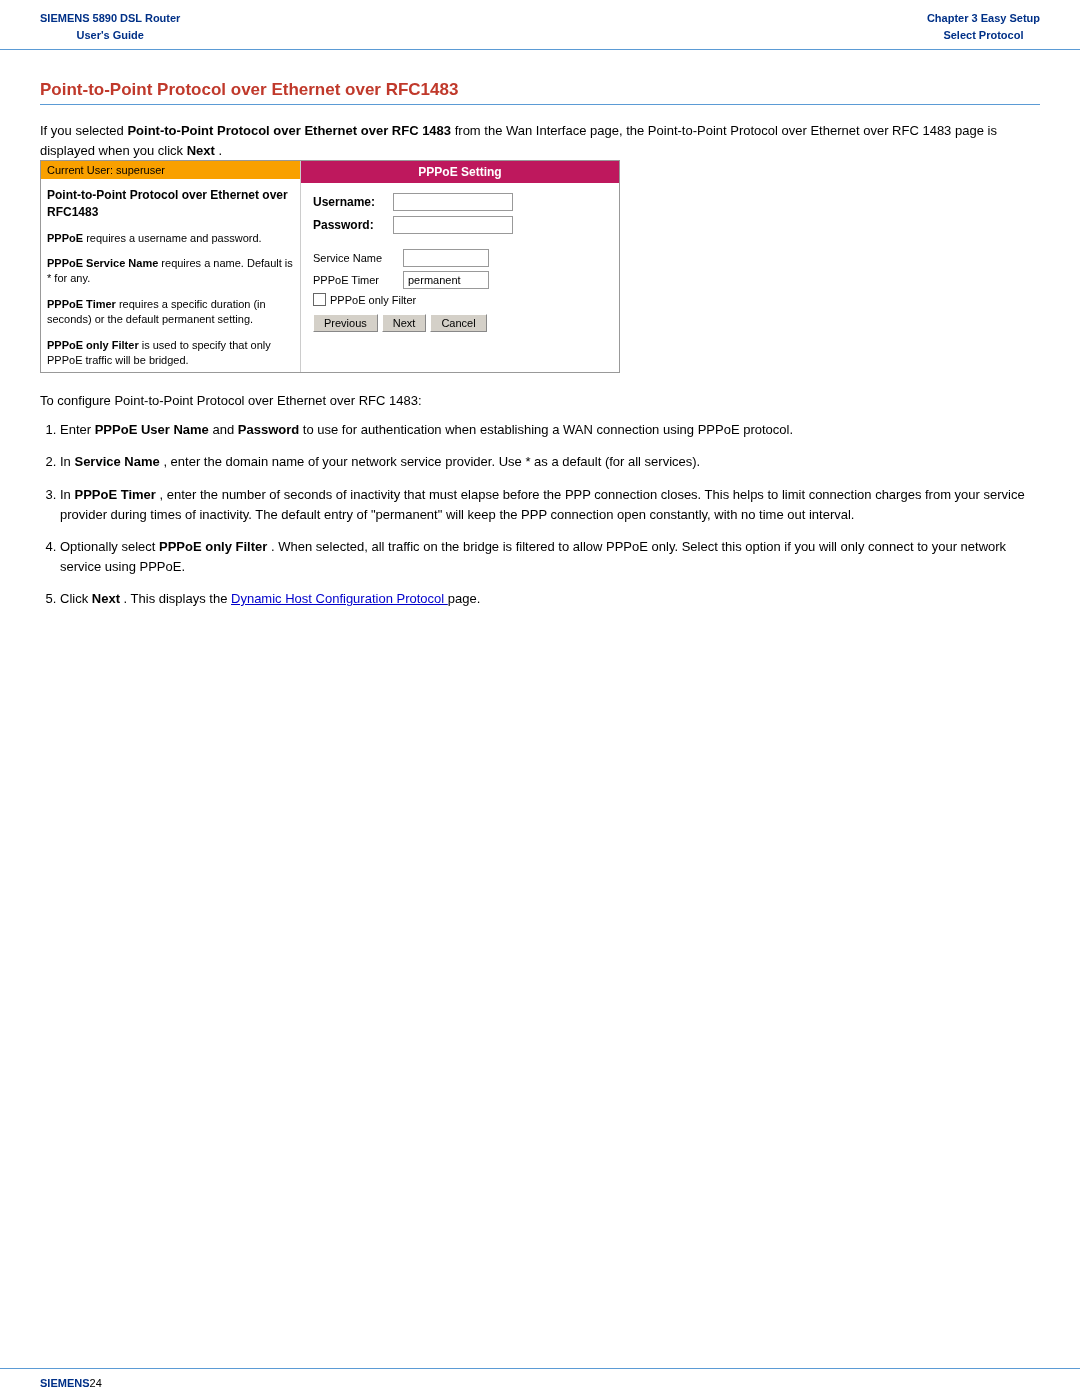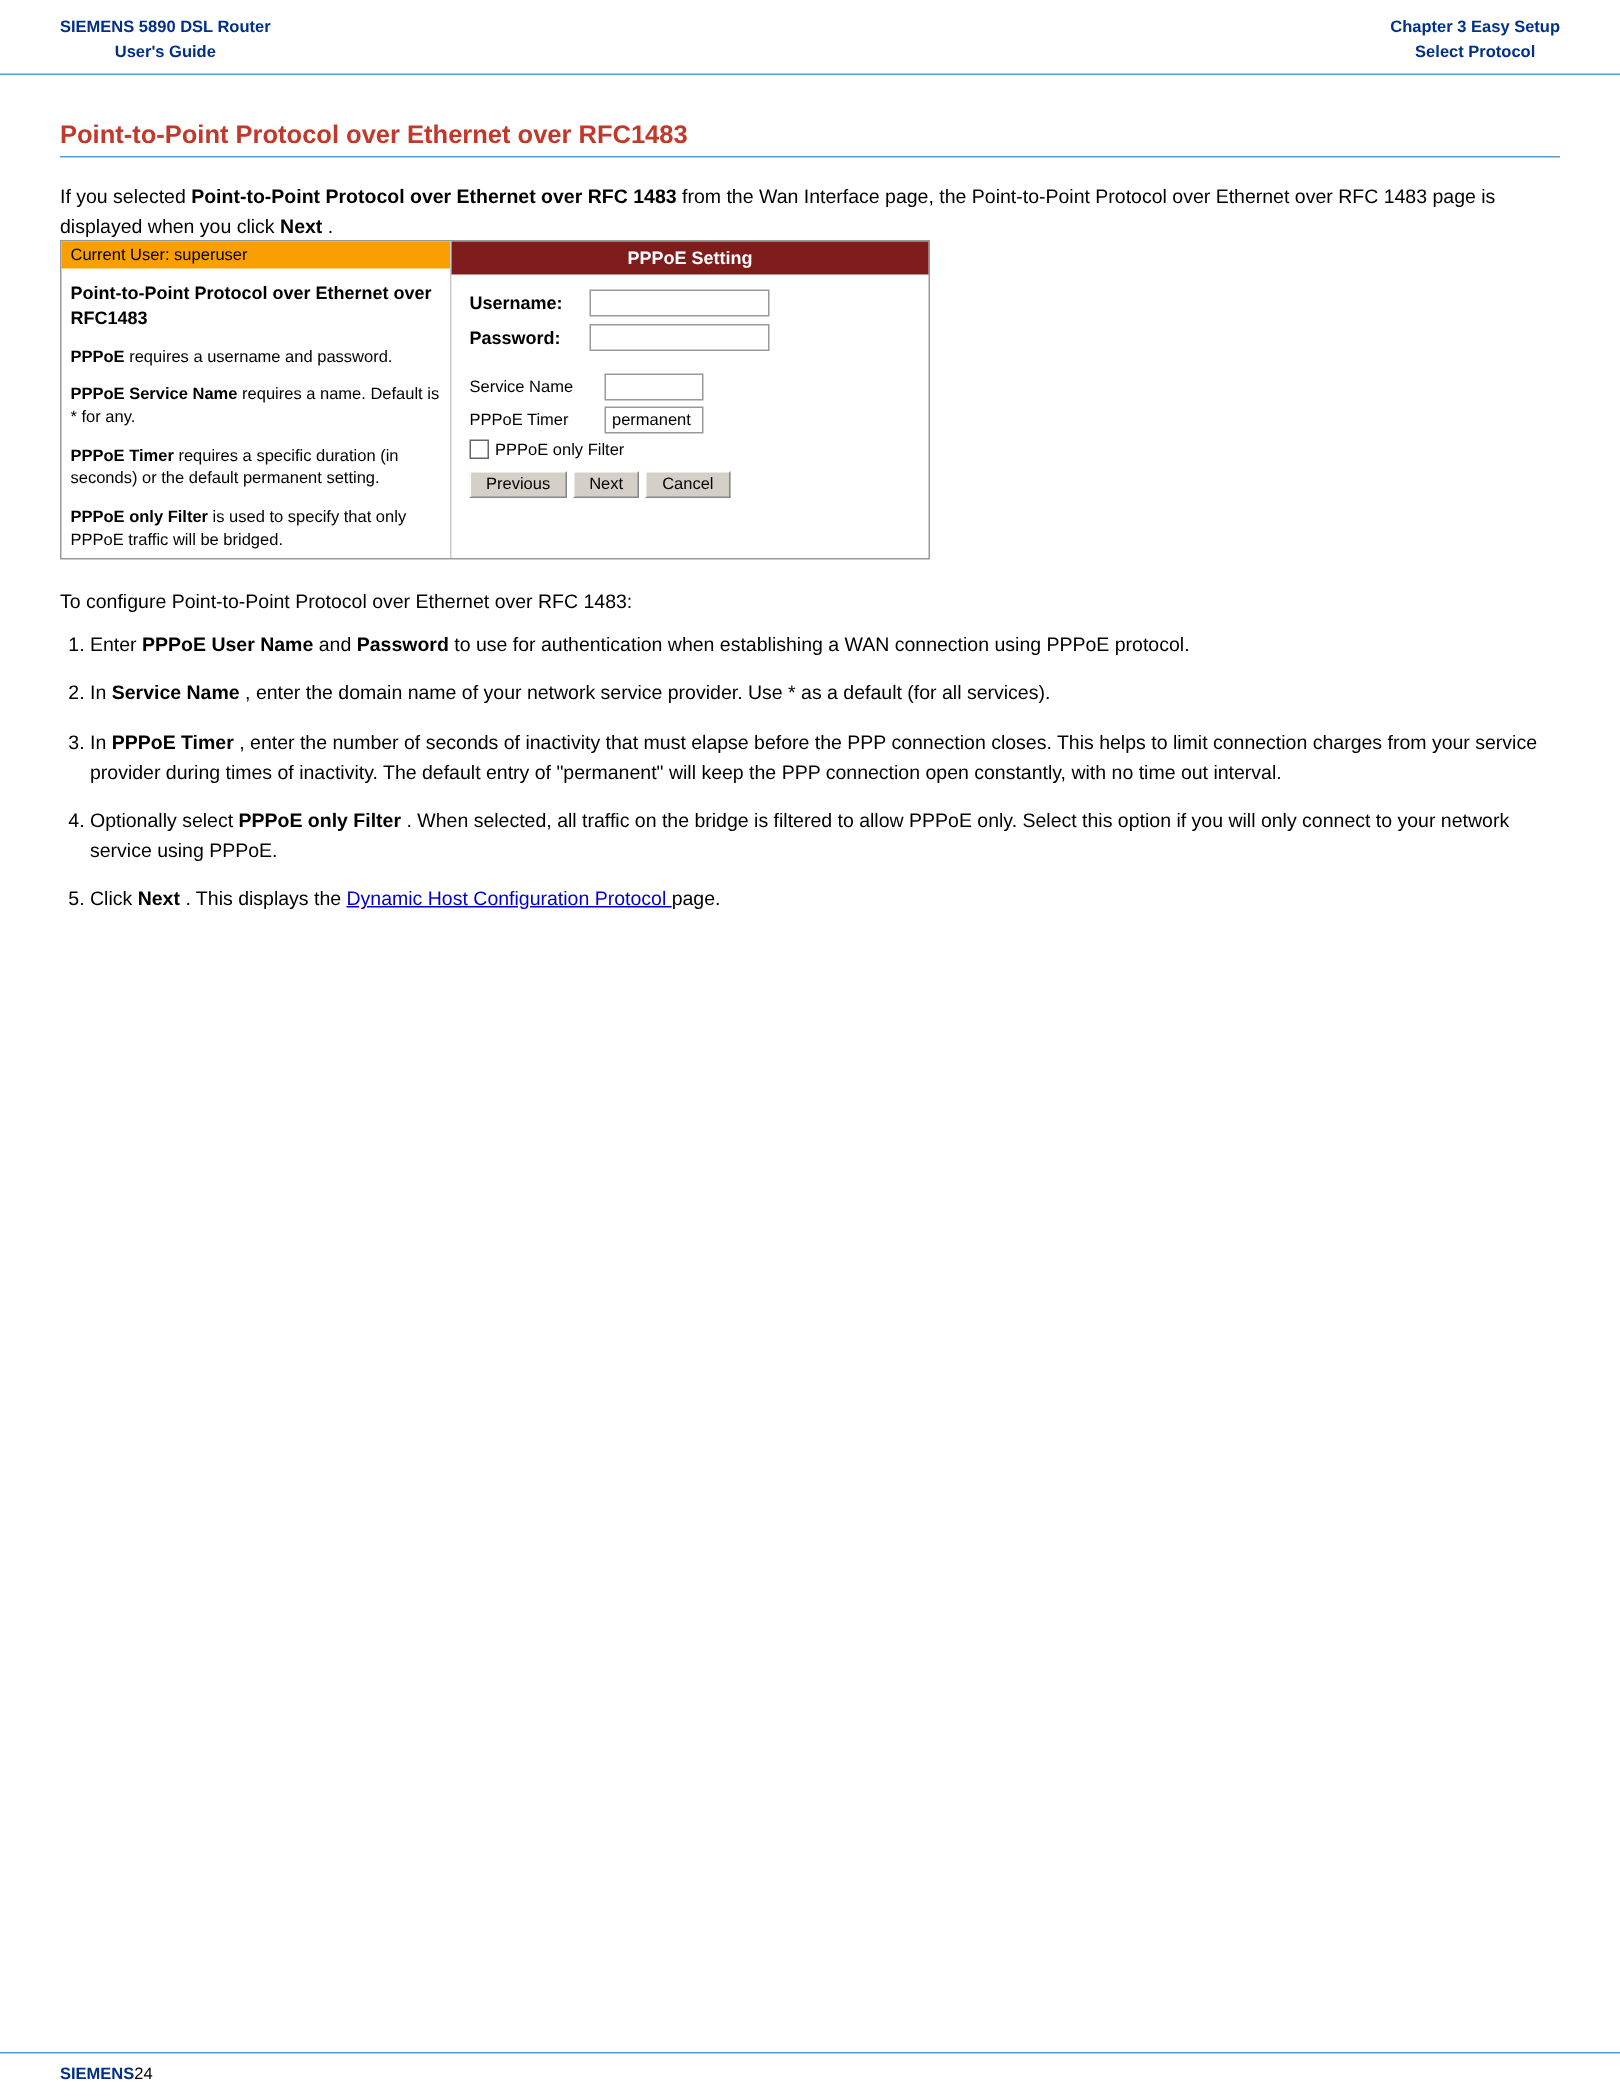--- a/index.html
+++ b/index.html
@@ -97,21 +97,21 @@
     .ui-panel-section strong {
       font-weight: bold;
     }
 
     .ui-right-panel {
       flex: 1;
       padding: 0;
     }
 
     .ui-right-header {
-      background: #7f1d1d;
+      background: #be185d;
       color: #fff;
       font-size: 12px;
       font-weight: bold;
       text-align: center;
       padding: 4px 0;
     }
 
     .ui-right-body {
       padding: 10px 12px;
     }
@@ -145,21 +145,21 @@
       margin-bottom: 4px;
     }
     .form-label-normal {
       font-size: 11px;
       width: 90px;
       flex-shrink: 0;
     }
     .form-input-normal {
       border: 1px solid #999;
       height: 18px;
-      width: 66px;
+      width: 86px;
       background: #fff;
       font-size: 11px;
       padding: 0 4px;
     }
 
     .checkbox-row {
       display: flex;
       align-items: center;
       margin-bottom: 8px;
       margin-top: 2px;

